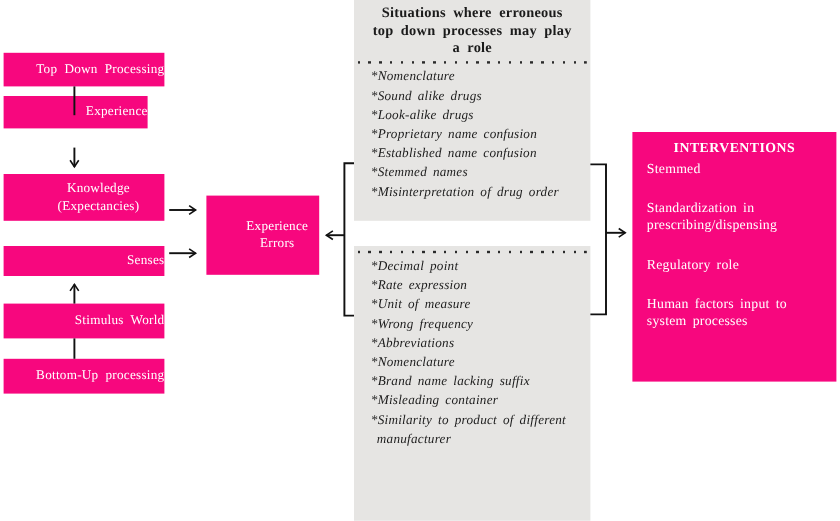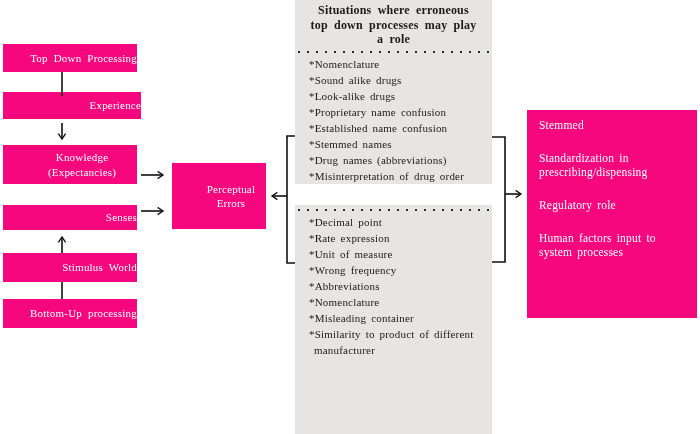--- a/index.html
+++ b/index.html
@@ -22,86 +22,87 @@
     font-weight:bold;text-align:center;font-size:12px;line-height:14.5px;
     padding:3px 12px 0;word-spacing:3px;letter-spacing:0.2px;
   }
   .gb2 .gb-title{padding-top:9px;}
   .gb-divider{
     height:2px;margin:4px 3px 3px;
     background-image:repeating-linear-gradient(to right,#2a2a2a 0 2px,transparent 2px 9px);
   }
   .gb-item{
     font-size:11px;line-height:16px;padding:0 6px 0 19px;text-indent:-5px;
-    word-spacing:2px;letter-spacing:0.2px;
+    word-spacing:2px;letter-spacing:0.2px;font-style:italic;
   }
   .iv-box{
     position:absolute;background:var(--pink);color:#fff;
     padding:8px 12px;box-sizing:border-box;
   }
   .iv-title{
     font-weight:bold;text-align:center;font-size:11.5px;margin-bottom:4px;
     word-spacing:2px;letter-spacing:0.4px;
   }
   .iv-item{font-size:11.5px;line-height:14px;margin-bottom:19px;word-spacing:2px;letter-spacing:0.2px;}
   .iv-item:last-child{margin-bottom:0;}
   svg.connectors{position:absolute;left:0;top:0;pointer-events:none;}
 </style>
 </head>
 <body>
 
 <div class="pinkbox" style="left:3px;top:44px;width:134px;height:28px">
   <span>Top Down Processing</span>
 </div>
-<div class="pinkbox" style="left:3px;top:92px;width:138px;height:27px">
+<div class="pinkbox" style="left:3px;top:80px;width:120px;height:27px">
   <span>Experience</span>
 </div>
 <div class="pinkbox" style="left:3px;top:145px;width:134px;height:39px">
   <span style="width:110px">Knowledge (Expectancies)</span>
 </div>
 <div class="pinkbox" style="left:3px;top:205px;width:134px;height:25px">
   <span>Senses</span>
 </div>
 <div class="pinkbox" style="left:3px;top:253px;width:134px;height:29px">
   <span>Stimulus World</span>
 </div>
 <div class="pinkbox" style="left:3px;top:299px;width:134px;height:29px">
   <span>Bottom-Up processing</span>
 </div>
 
 <div class="pinkbox" style="left:172px;top:163px;width:94px;height:66px">
-  <span style="width:70px">Perceptual Errors</span>
+  <span style="width:70px">Experience Errors</span>
 </div>
 
 <div class="graybox gb1" style="left:295px;top:0;width:197px;height:184px">
   <div class="gb-title">Situations where erroneous top down processes may play a role</div>
   <div class="gb-divider"></div>
   <div class="gb-item">*Nomenclature</div>
   <div class="gb-item">*Sound alike drugs</div>
   <div class="gb-item">*Look-alike drugs</div>
   <div class="gb-item">*Proprietary name confusion</div>
   <div class="gb-item">*Established name confusion</div>
   <div class="gb-item">*Stemmed names</div>
-  <div class="gb-item">*Drug names (abbreviations)</div>
   <div class="gb-item">*Misinterpretation of drug order</div>
 </div>
 
 <div class="graybox gb2" style="left:295px;top:205px;width:197px;height:240px">
   <div class="gb-divider"></div>
   <div class="gb-item">*Decimal point</div>
   <div class="gb-item">*Rate expression</div>
   <div class="gb-item">*Unit of measure</div>
   <div class="gb-item">*Wrong frequency</div>
   <div class="gb-item">*Abbreviations</div>
   <div class="gb-item">*Nomenclature</div>
+  <div class="gb-item">*Brand name lacking suffix</div>
   <div class="gb-item">*Misleading container</div>
   <div class="gb-item">*Similarity to product of different manufacturer</div>
 </div>
 
 <div class="iv-box" style="left:527px;top:110px;width:170px;height:208px">
+  <div class="iv-title">INTERVENTIONS</div>
   <div class="iv-item">Stemmed</div>
   <div class="iv-item">Standardization in prescribing/dispensing</div>
   <div class="iv-item">Regulatory role</div>
   <div class="iv-item">Human factors input to system processes</div>
 </div>
 
 <svg class="connectors" width="700" height="434" viewBox="0 0 700 434">
   <defs>
     <marker id="ah" viewBox="0 0 10 10" refX="7" refY="5" markerWidth="9" markerHeight="9" orient="auto-start-reverse" markerUnits="userSpaceOnUse">
       <path d="M1,1 L7,5 L1,9" fill="none" stroke="#111" stroke-width="1.5"></path>

